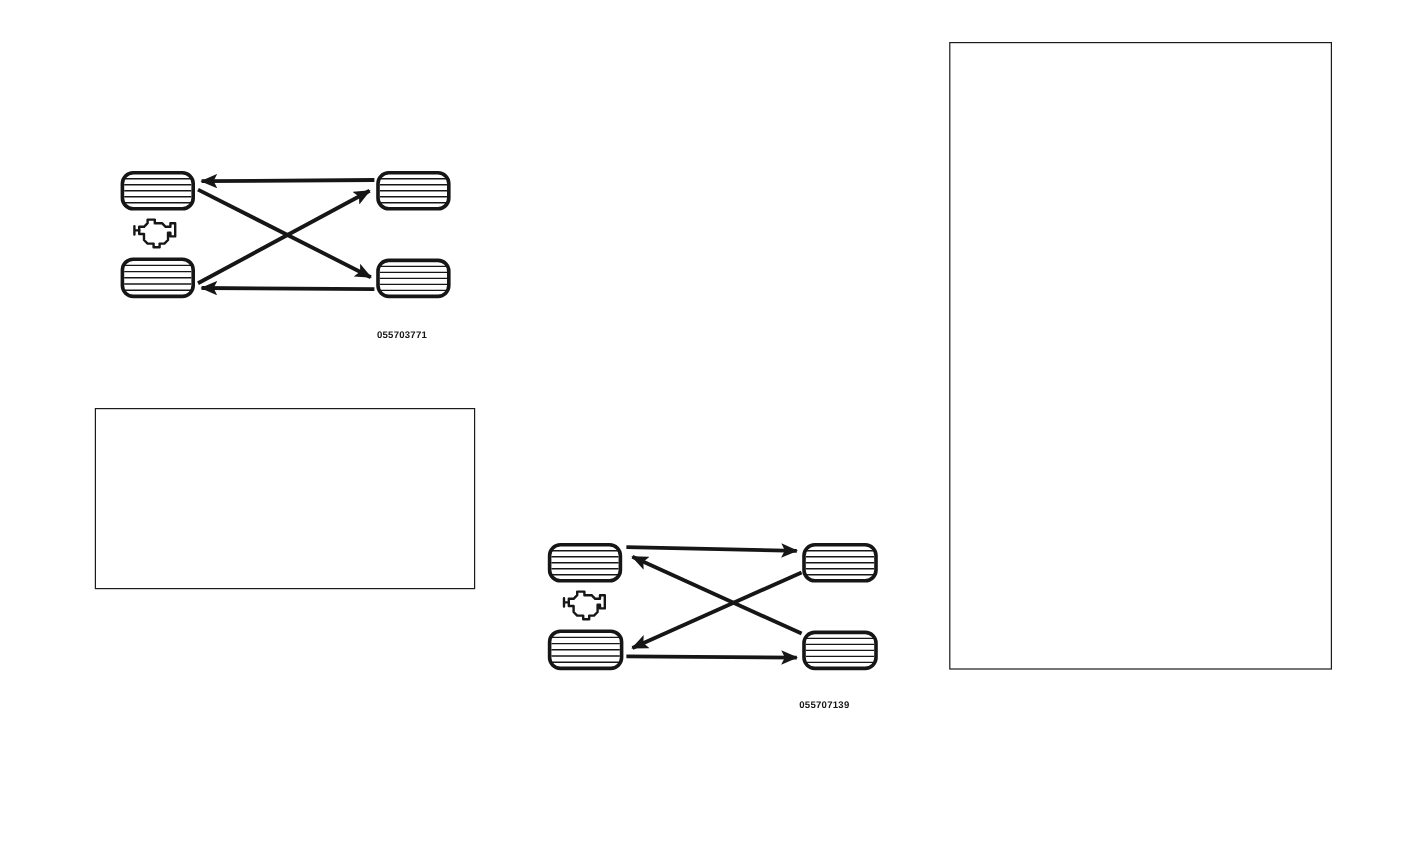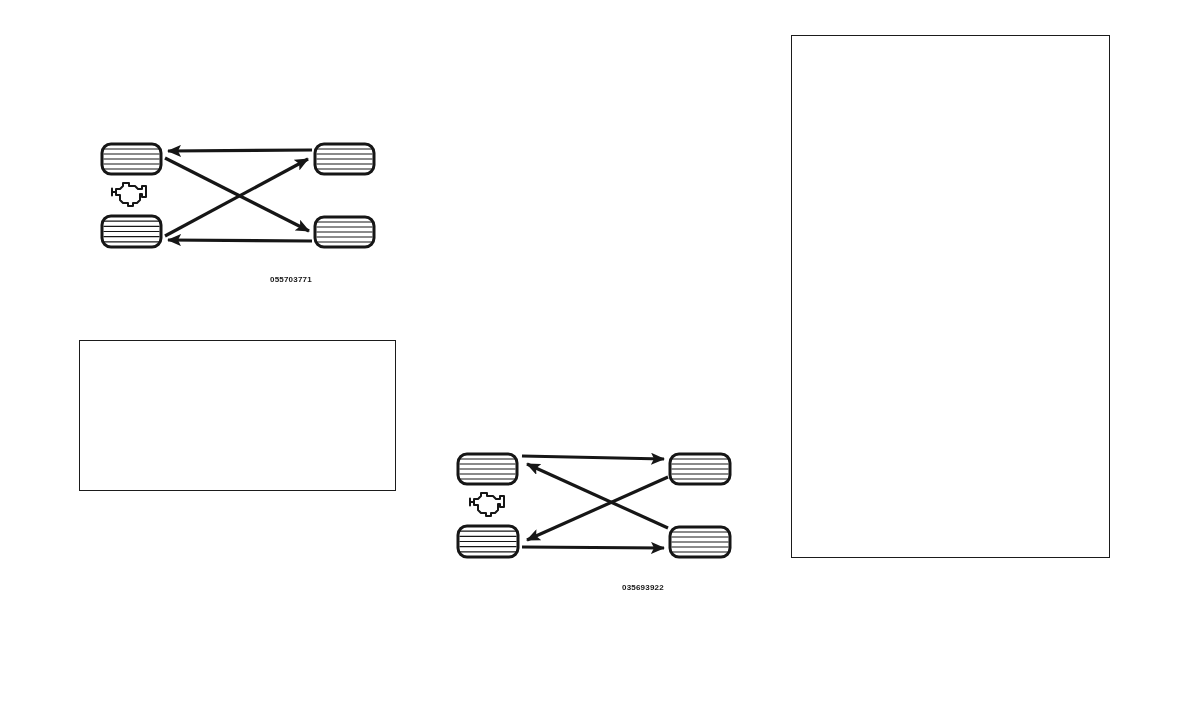--- a/index.html
+++ b/index.html
@@ -18,21 +18,21 @@
   #fig0 { left: 85px;  top: 130px; width: 300px; height: 130px; }
   #fig1 { left: 440px; top: 440px; width: 300px; height: 130px; }
   .caption {
     position: absolute;
     width: 130px;
     font-size: 8px;
     line-height: 10px;
     font-weight: bold;
     letter-spacing: 0.2px;
     color: #161616;
-    text-align: left;
+    text-align: center;
   }
   .cap0 { left: 270px; top: 275px; }
   .cap1 { left: 622px; top: 583px; }
   .box {
     position: absolute;
     border: 1.5px solid #1b1b1b;
     background: #ffffff;
     box-sizing: border-box;
   }
   .box0 { left: 79px;  top: 340px; width: 317px; height: 151px; }
@@ -118,18 +118,18 @@
       <g transform="translate(28,51)">
         <path d="M13 5 L13 2 L19 2 L19 5 L25 5 L28 8 L32 8 L32 5 L36 5 L36 16 L32 16 L32 13 L30 13 L30 19 L27 22 L23 22 L23 25 L18 25 L18 22 L13 22 L10 19 L10 14 L6 14 L6 8 L10 8 Z" fill="#ffffff" stroke="#161616" stroke-width="2" stroke-linejoin="round"></path>
         <path d="M6 11 L2 11 M2 7.5 L2 14.5" fill="none" stroke="#161616" stroke-width="2" stroke-linecap="round"></path>
       </g>
       <line x1="82" y1="16" x2="224" y2="19" stroke="#161616" stroke-width="3.2" marker-end="url(#ah1)"></line>
       <line x1="228" y1="88" x2="87" y2="24" stroke="#161616" stroke-width="3.2" marker-end="url(#ah1)"></line>
       <line x1="228" y1="37" x2="87" y2="100" stroke="#161616" stroke-width="3.2" marker-end="url(#ah1)"></line>
       <line x1="82" y1="107" x2="224" y2="108" stroke="#161616" stroke-width="3.2" marker-end="url(#ah1)"></line>
     </svg>
 
-  <div class="caption cap1">035693922</div>
+  <div class="caption cap1">055707139</div>
 
   <div class="box box0"></div>
   <div class="box box1"></div>
 
 </div>
 
 </body></html>

